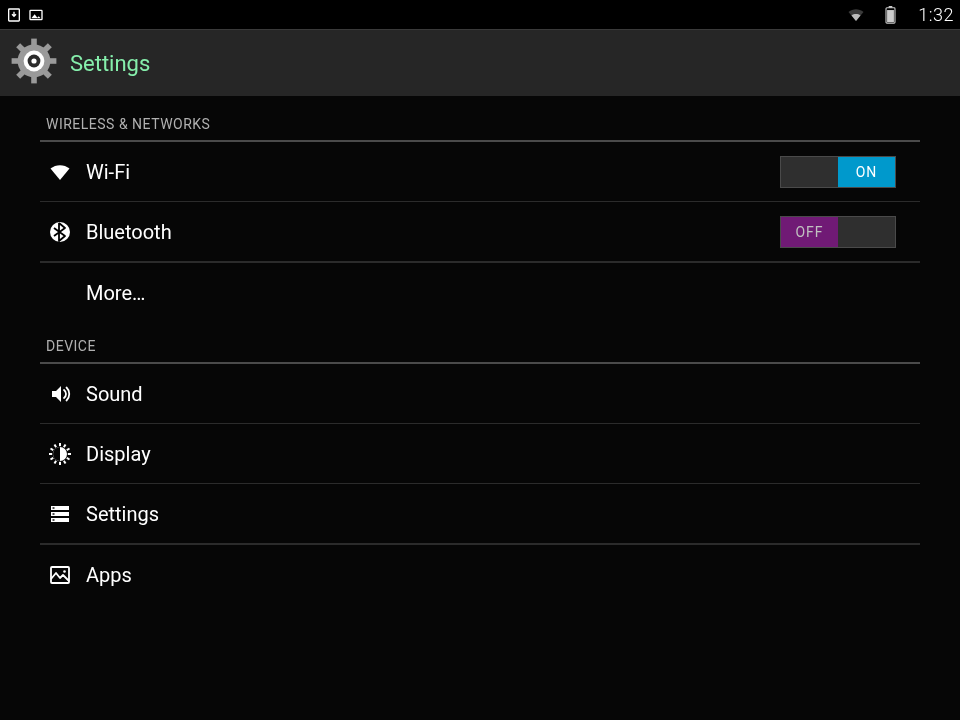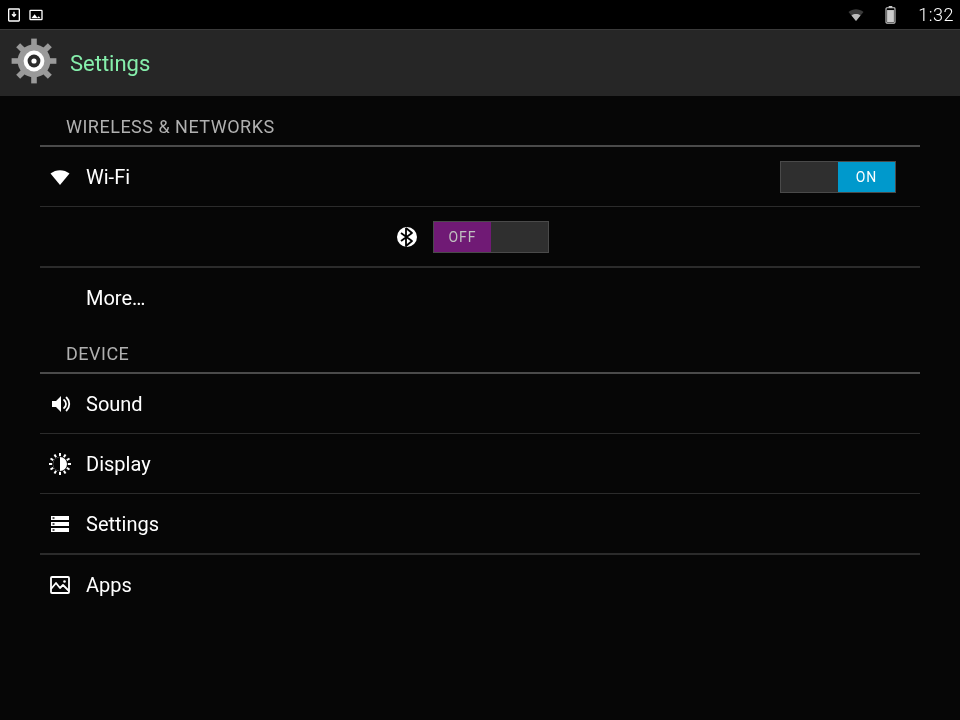--- a/index.html
+++ b/index.html
@@ -47,26 +47,25 @@
     color: #86efac;
   }
   
   .content {
     background: #060606;
     height: calc(720px - 29px - 66px);
     overflow: hidden;
     padding-top: 4px;
   }
   .section-header {
-    font-size: 18px;
+    font-size: 14px;
     letter-spacing: 0.5px;
     color: #b0b0b0;
     padding: 16px 46px 4px 46px;
     text-transform: uppercase;
-    margin-left: 20px;
   }
   .section-divider {
     height: 2px;
     background: #4a4a4a;
     margin: 4px 40px 0 40px;
   }
   .item-divider {
     height: 1px;
     background: #2b2b2b;
     margin: 0 40px;
@@ -195,20 +194,21 @@
   </div>
   <div class="item-divider"></div>
 
   <div class="list-item">
     <span class="icon-slot">
       <svg class="row-icon" viewBox="0 0 24 24" fill="#fff">
         <circle cx="12" cy="12" r="10" fill="#fff"></circle>
         <path d="M11 3 v18 l6 -5 -11 -8 M11 3 l6 5 -11 8" stroke="#000" stroke-width="1.8" fill="none" stroke-linejoin="round"></path>
       </svg>
     </span>
+    <span class="label">Bluetooth</span>
     <div class="toggle off">
       <div class="half half-left">OFF</div>
       <div class="half half-right"></div>
     </div>
   </div>
   <div class="item-divider"></div>
 
   <div class="item-divider"></div>
 
   <div class="list-item">

